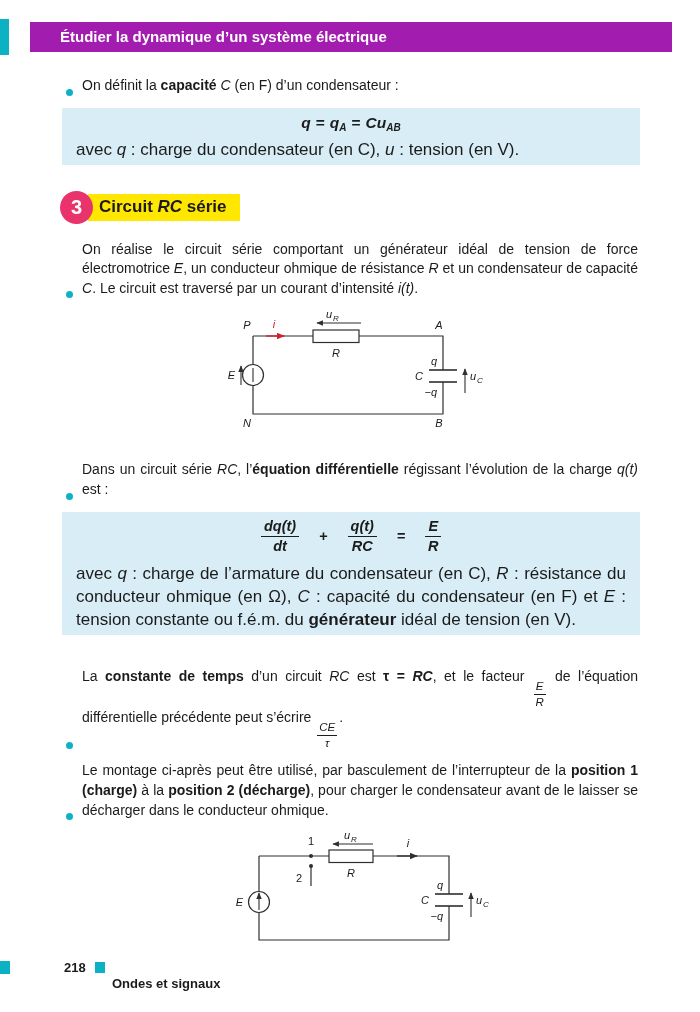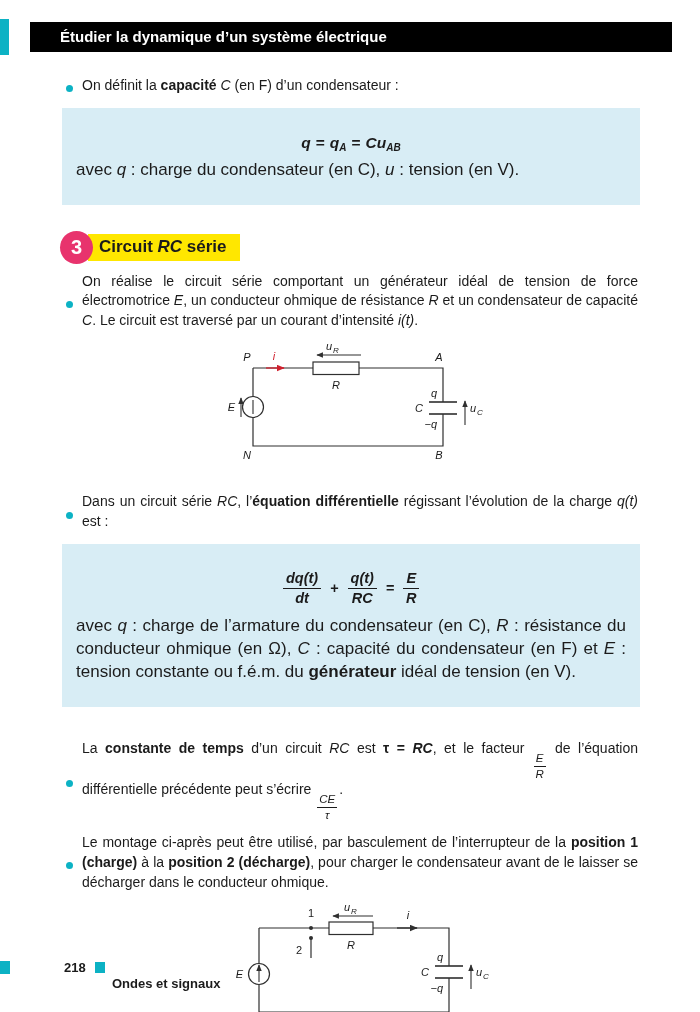--- a/index.html
+++ b/index.html
@@ -4,38 +4,38 @@
 <style>
   *{box-sizing:border-box;margin:0;padding:0}
   html,body{background:#fff}
   body{
     width:700px;height:1012px;position:relative;overflow:hidden;
     font-family:"Liberation Sans","DejaVu Sans",sans-serif;color:#1b1b1b;
   }
   
   .edge-strip{position:absolute;left:0;top:19px;width:9px;height:36px;background:#0cb2c4}
   .header-band{
-    margin:22px 28px 0 30px;height:30px;background:#000000;color:#fff;
+    margin:22px 28px 0 30px;height:30px;background:#a21caf;color:#fff;
     font-weight:700;font-size:15px;line-height:30px;padding-left:30px;
   }
   .content{padding:0 62px 0 64px}
   
-  .brow{display:flex;align-items:center}
+  .brow{display:flex;align-items:flex-end}
   .bdot{flex:none;width:7px;height:7px;border-radius:50%;background:#0cb2c4;margin:6px 9px 0 2px}
   .btxt{font-size:14px;line-height:1.4;text-align:justify;flex:1}
-  .mt24{margin-top:24px}.mt20{margin-top:8px}.mt16{margin-top:32px}
+  .mt24{margin-top:24px}.mt20{margin-top:16px}.mt16{margin-top:32px}
   .mt14{margin-top:26px}.mt12{margin-top:12px}.mt10{margin-top:10px}
   
-  .bluebox{background:#d8edf5;margin:12px -2px 0 -2px;padding:24px 14px}
+  .bluebox{background:#d8edf5;margin:12px -2px 0 -2px;padding:4px 14px}
   .formula-center{text-align:center;font-weight:700;font-style:italic;font-size:15.5px;padding:2px 0 5px}
   .fo{font-style:normal;margin:0 5px}
   .fsub{font-size:10px;font-style:italic;vertical-align:-3px}
   .boxcap{font-size:17px;line-height:1.36;text-align:justify;font-style:normal;font-weight:400}
   
-  .formula2{display:flex;justify-content:center;align-items:center;gap:9px;
+  .formula2{display:flex;justify-content:center;align-items:center;gap:20px;
     font-weight:700;font-style:italic;font-size:14.5px;padding:3px 0 8px}
   .frac{display:inline-flex;flex-direction:column;align-items:center;line-height:1.05}
   .frac .fn{padding:0 3px 2px;border-bottom:1.5px solid #1b1b1b}
   .frac .fd{padding-top:2px}
   .fop{font-style:normal}
   
   .ifrac{display:inline-flex;flex-direction:column;align-items:center;vertical-align:-9px;
     line-height:1;font-style:italic;font-size:11.5px;margin:0 2px}
   .ifrac .fn{border-bottom:1px solid #1b1b1b;padding:0 2px 1.5px}
   .ifrac .fd{padding-top:1.5px}

